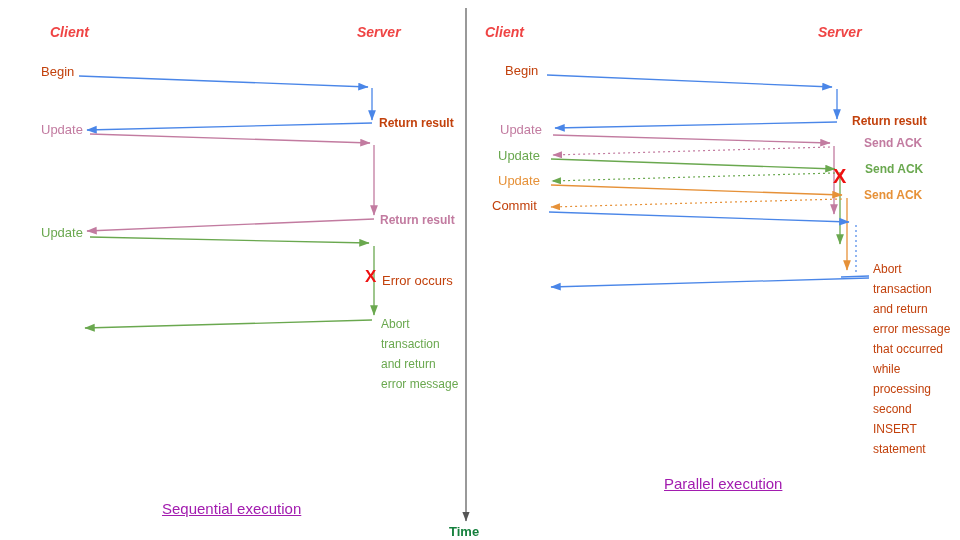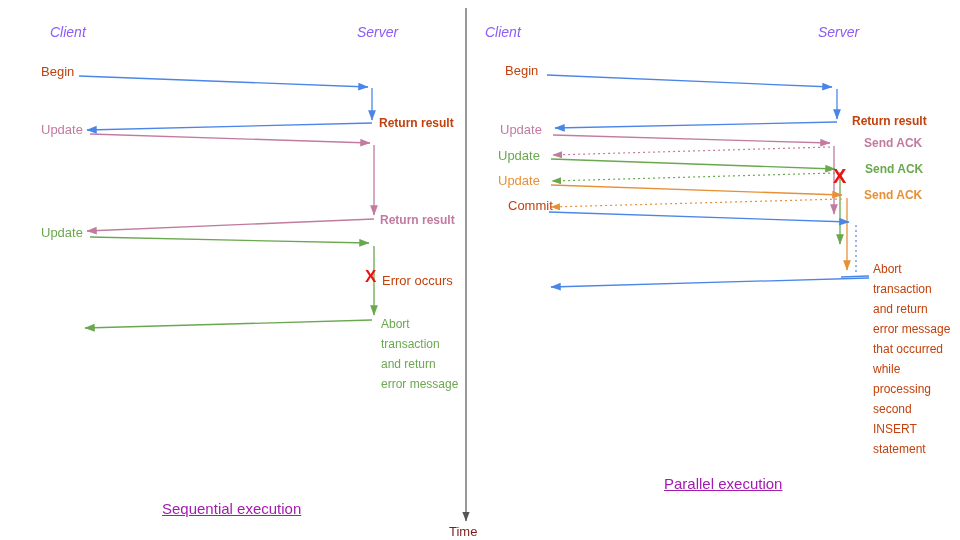--- a/index.html
+++ b/index.html
@@ -1,29 +1,29 @@
 <!DOCTYPE html>
 <html><head>
 <meta charset="utf-8">
 <style>
   html,body{margin:0;padding:0;background:#fff;}
   #stage{position:relative;width:960px;height:540px;background:#fff;overflow:hidden;
          font-family:"Liberation Sans",sans-serif;}
   svg{position:absolute;left:0;top:0;}
   .lbl{position:absolute;white-space:nowrap;font-size:13px;line-height:13px;}
-  .hdr{font-style:italic;font-size:14px;color:#8b5cf6;}
+  .hdr{font-style:italic;font-size:14px;color:#ef4444;font-weight:bold;}
   .cap{font-size:15px;color:#a21caf;text-decoration:underline;}
   .small{font-size:12px;font-weight:bold;}
   .note{white-space:pre-line;line-height:20px;font-size:12px;}
   .blue{color:#c2410c;}
   .pink{color:#c27ba0;}
   .green{color:#6aa84f;}
   .orange{color:#e69138;}
   .red{color:#c2410c;}
-  .ink{color:#7f1d1d;}
+  .ink{color:#15803d;font-weight:bold;}
   .xmark{font-weight:bold;color:#ee1111;}
 </style>
 </head>
 <body>
 
 <div id="stage">
 
   <svg width="960" height="540" viewBox="0 0 960 540">
     <defs>
       <marker id="m-blue" markerWidth="9" markerHeight="7" refX="7.5" refY="3" orient="auto">
@@ -101,21 +101,21 @@
 
   <div class="lbl ink" style="left:449px;top:525px;">Time</div>
 
   <div class="lbl hdr" style="left:485px;top:26px;">Client</div>
   <div class="lbl hdr" style="left:818px;top:26px;">Server</div>
 
   <div class="lbl blue" style="left:505px;top:64px;">Begin</div>
   <div class="lbl pink" style="left:500px;top:123px;">Update</div>
   <div class="lbl green" style="left:498px;top:149px;">Update</div>
   <div class="lbl orange" style="left:498px;top:174px;">Update</div>
-  <div class="lbl blue" style="left:492px;top:199px;margin-left:16px;">Commit</div>
+  <div class="lbl blue" style="left:492px;top:199px;">Commit</div>
 
   <div class="lbl blue small" style="left:852px;top:115px;">Return result</div>
   <div class="lbl pink small" style="left:864px;top:137px;">Send ACK</div>
   <div class="lbl green small" style="left:865px;top:163px;">Send ACK</div>
   <div class="lbl orange small" style="left:864px;top:189px;">Send ACK</div>
 
   <div class="lbl xmark" style="left:833px;top:170px;font-size:20px;">X</div>
 
   <div class="lbl blue note" style="left:873px;top:259px;">Abort
 transaction

